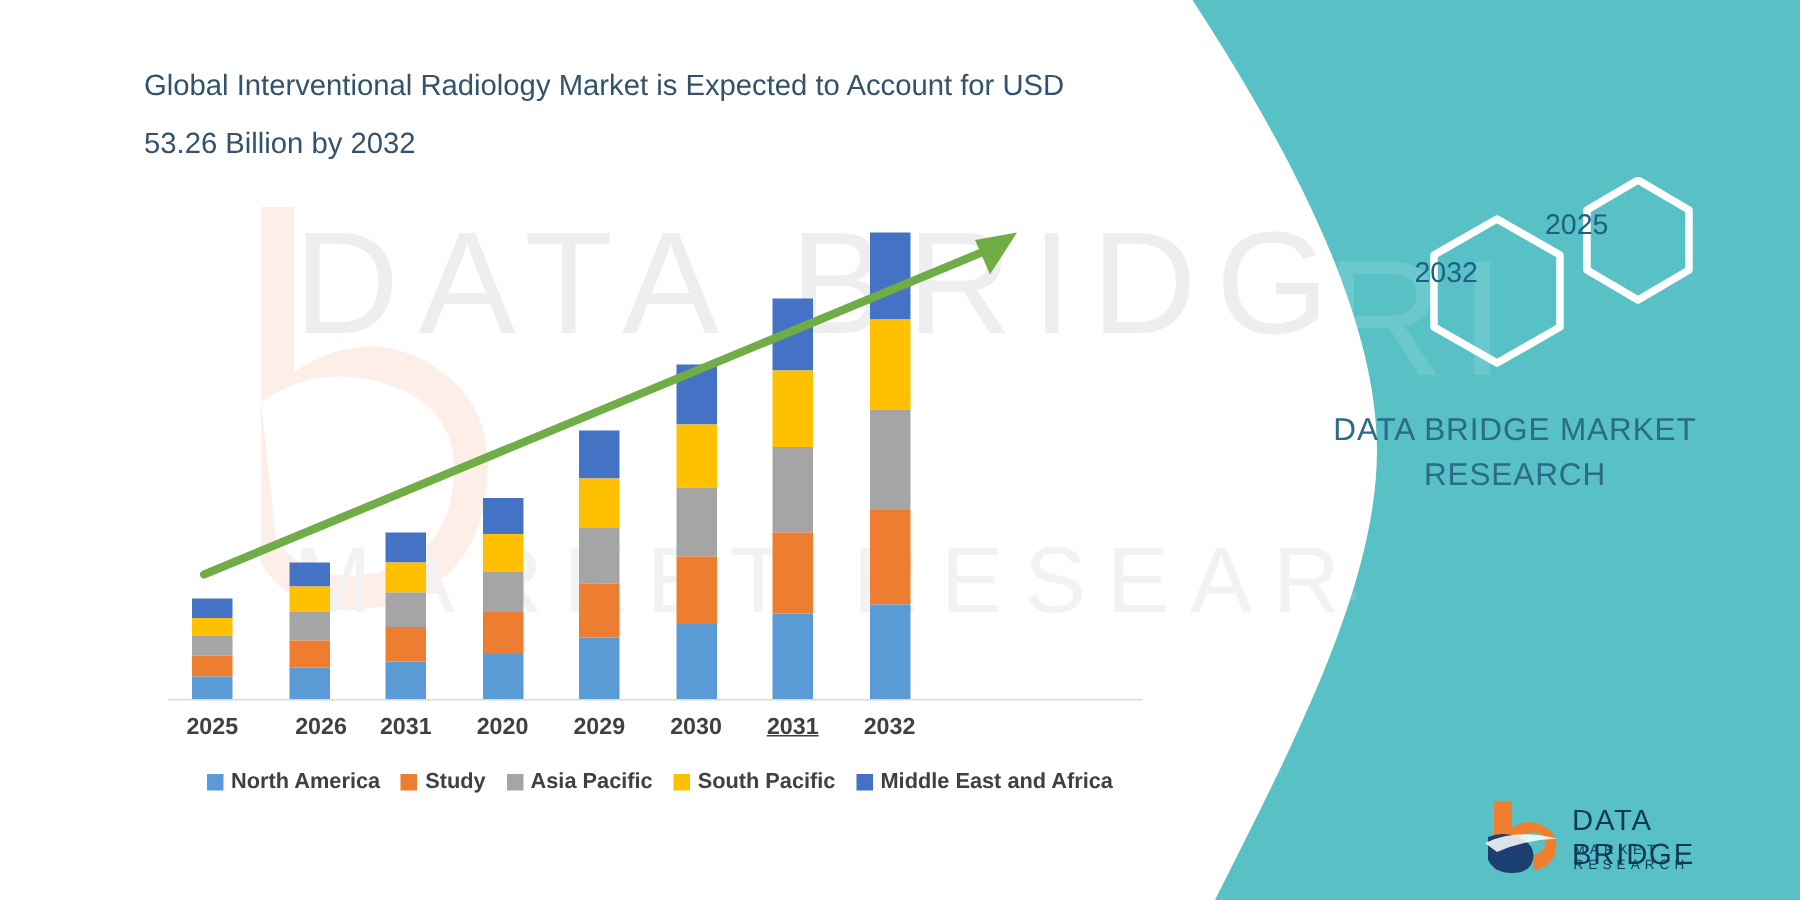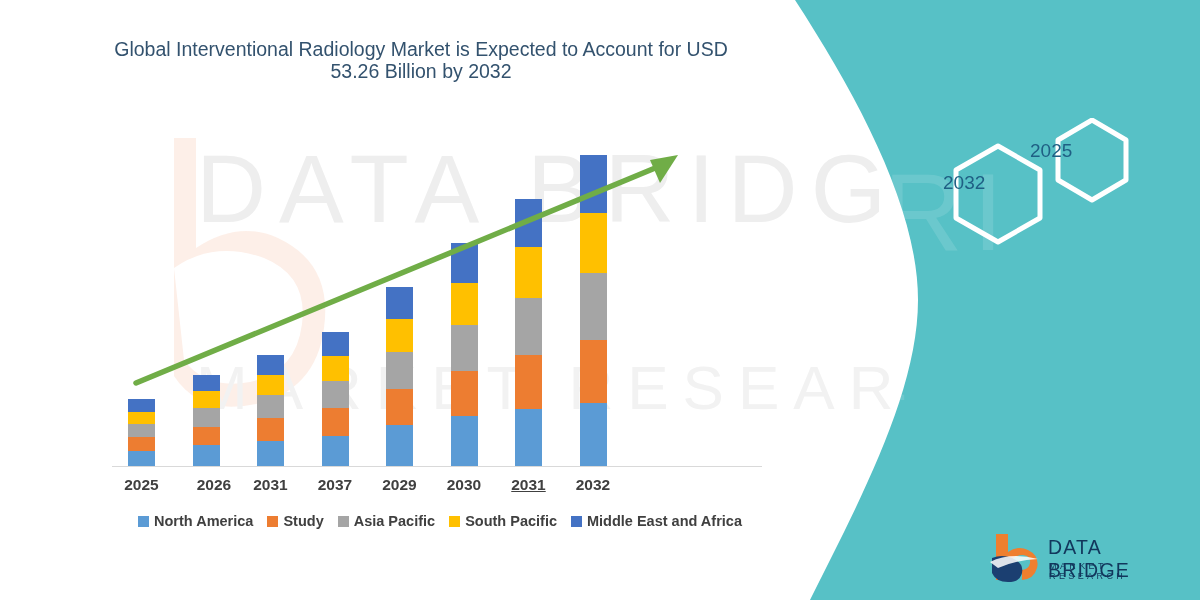--- a/index.html
+++ b/index.html
@@ -125,24 +125,23 @@
     letter-spacing: 3.4px;
     font-weight: 400;
   }
 
   
   .chart-title {
     position: absolute;
     left: 96px;
     top: 38px;
     width: 650px;
-    text-align: center;
     color: #33526e;
     font-size: 19.5px;
-    line-height: 22px;
+    line-height: 39px;
     font-weight: 400;
   }
 
   
   .plot {
     position: absolute;
     left: 0;
     top: 0;
     width: 790px;
     height: 520px;
@@ -305,21 +304,21 @@
           <div class="seg" style="height: 60.0431px; background: rgb(255, 192, 0);"></div>
           <div class="seg" style="height: 67.0384px; background: rgb(165, 165, 165);"></div>
           <div class="seg" style="height: 62.9578px; background: rgb(237, 125, 49);"></div>
           <div class="seg" style="height: 62.9578px; background: rgb(91, 155, 213);"></div>
         </div>
       </div>
     <div id="xlabels-layer">
         <div class="x-label" style="left: 109.5px;">2025</div>
         <div class="x-label" style="left: 182px;">2026</div>
         <div class="x-label" style="left: 238.5px;">2031</div>
-        <div class="x-label" style="left: 303px;">2037</div>
+        <div class="x-label" style="left: 303px;">2020</div>
         <div class="x-label" style="left: 367.5px;">2029</div>
         <div class="x-label" style="left: 432px;">2030</div>
         <div class="x-label" style="left: 496.5px; text-decoration: underline;">2031</div>
         <div class="x-label" style="left: 561px;">2032</div>
       </div>
 
     <div class="arrow-layer">
       <svg width="790" height="520" viewBox="0 0 790 520" aria-hidden="true">
         <line x1="136" y1="383" x2="660" y2="166" stroke="#70ad47" stroke-width="5.5" stroke-linecap="round"></line>
         <polygon points="678,155 650,160 660,183" fill="#70ad47"></polygon>
@@ -368,20 +367,21 @@
 
     <div class="hexes">
       <svg width="290" height="130" viewBox="0 0 290 130" style="position:absolute;left:0;top:0;" aria-hidden="true">
         <polygon points="192,2 226,22 226,62 192,82 158,62 158,22" fill="none" stroke="#ffffff" stroke-width="5" stroke-linejoin="round"></polygon>
         <polygon points="98,28 140,52 140,100 98,124 56,100 56,52" fill="none" stroke="#ffffff" stroke-width="5" stroke-linejoin="round"></polygon>
       </svg>
       <div class="hex-label y2032">2032</div>
       <div class="hex-label y2025">2025</div>
     </div>
 
+    <div class="panel-brand">DATA BRIDGE MARKET RESEARCH</div>
   </div>
 
   <div class="logo-wrap">
     <svg width="56" height="52" viewBox="0 0 56 52" style="position:absolute;left:0;top:2px;" aria-hidden="true">
       <path d="M8 2 L20 2 L20 20 Q30 13 40 18 Q52 24 49 36 Q46 47 34 48 L34 38 Q41 37 42 31 Q43 24 35 23 Q26 23 20 31 L20 48 L8 48 Z" fill="#ef7f2f"></path>
       <path d="M4 26 Q14 22 24 26 Q36 31 34 41 Q32 50 20 50 Q8 50 4 41 Z" fill="#1b3f71"></path>
       <path d="M2 30 Q22 20 50 27 Q28 28 10 36 Z" fill="#ffffff" opacity="0.85"></path>
     </svg>
     <div class="logo-text-main">DATA BRIDGE</div>
     <div class="logo-text-sub">MARKET RESEARCH</div>

